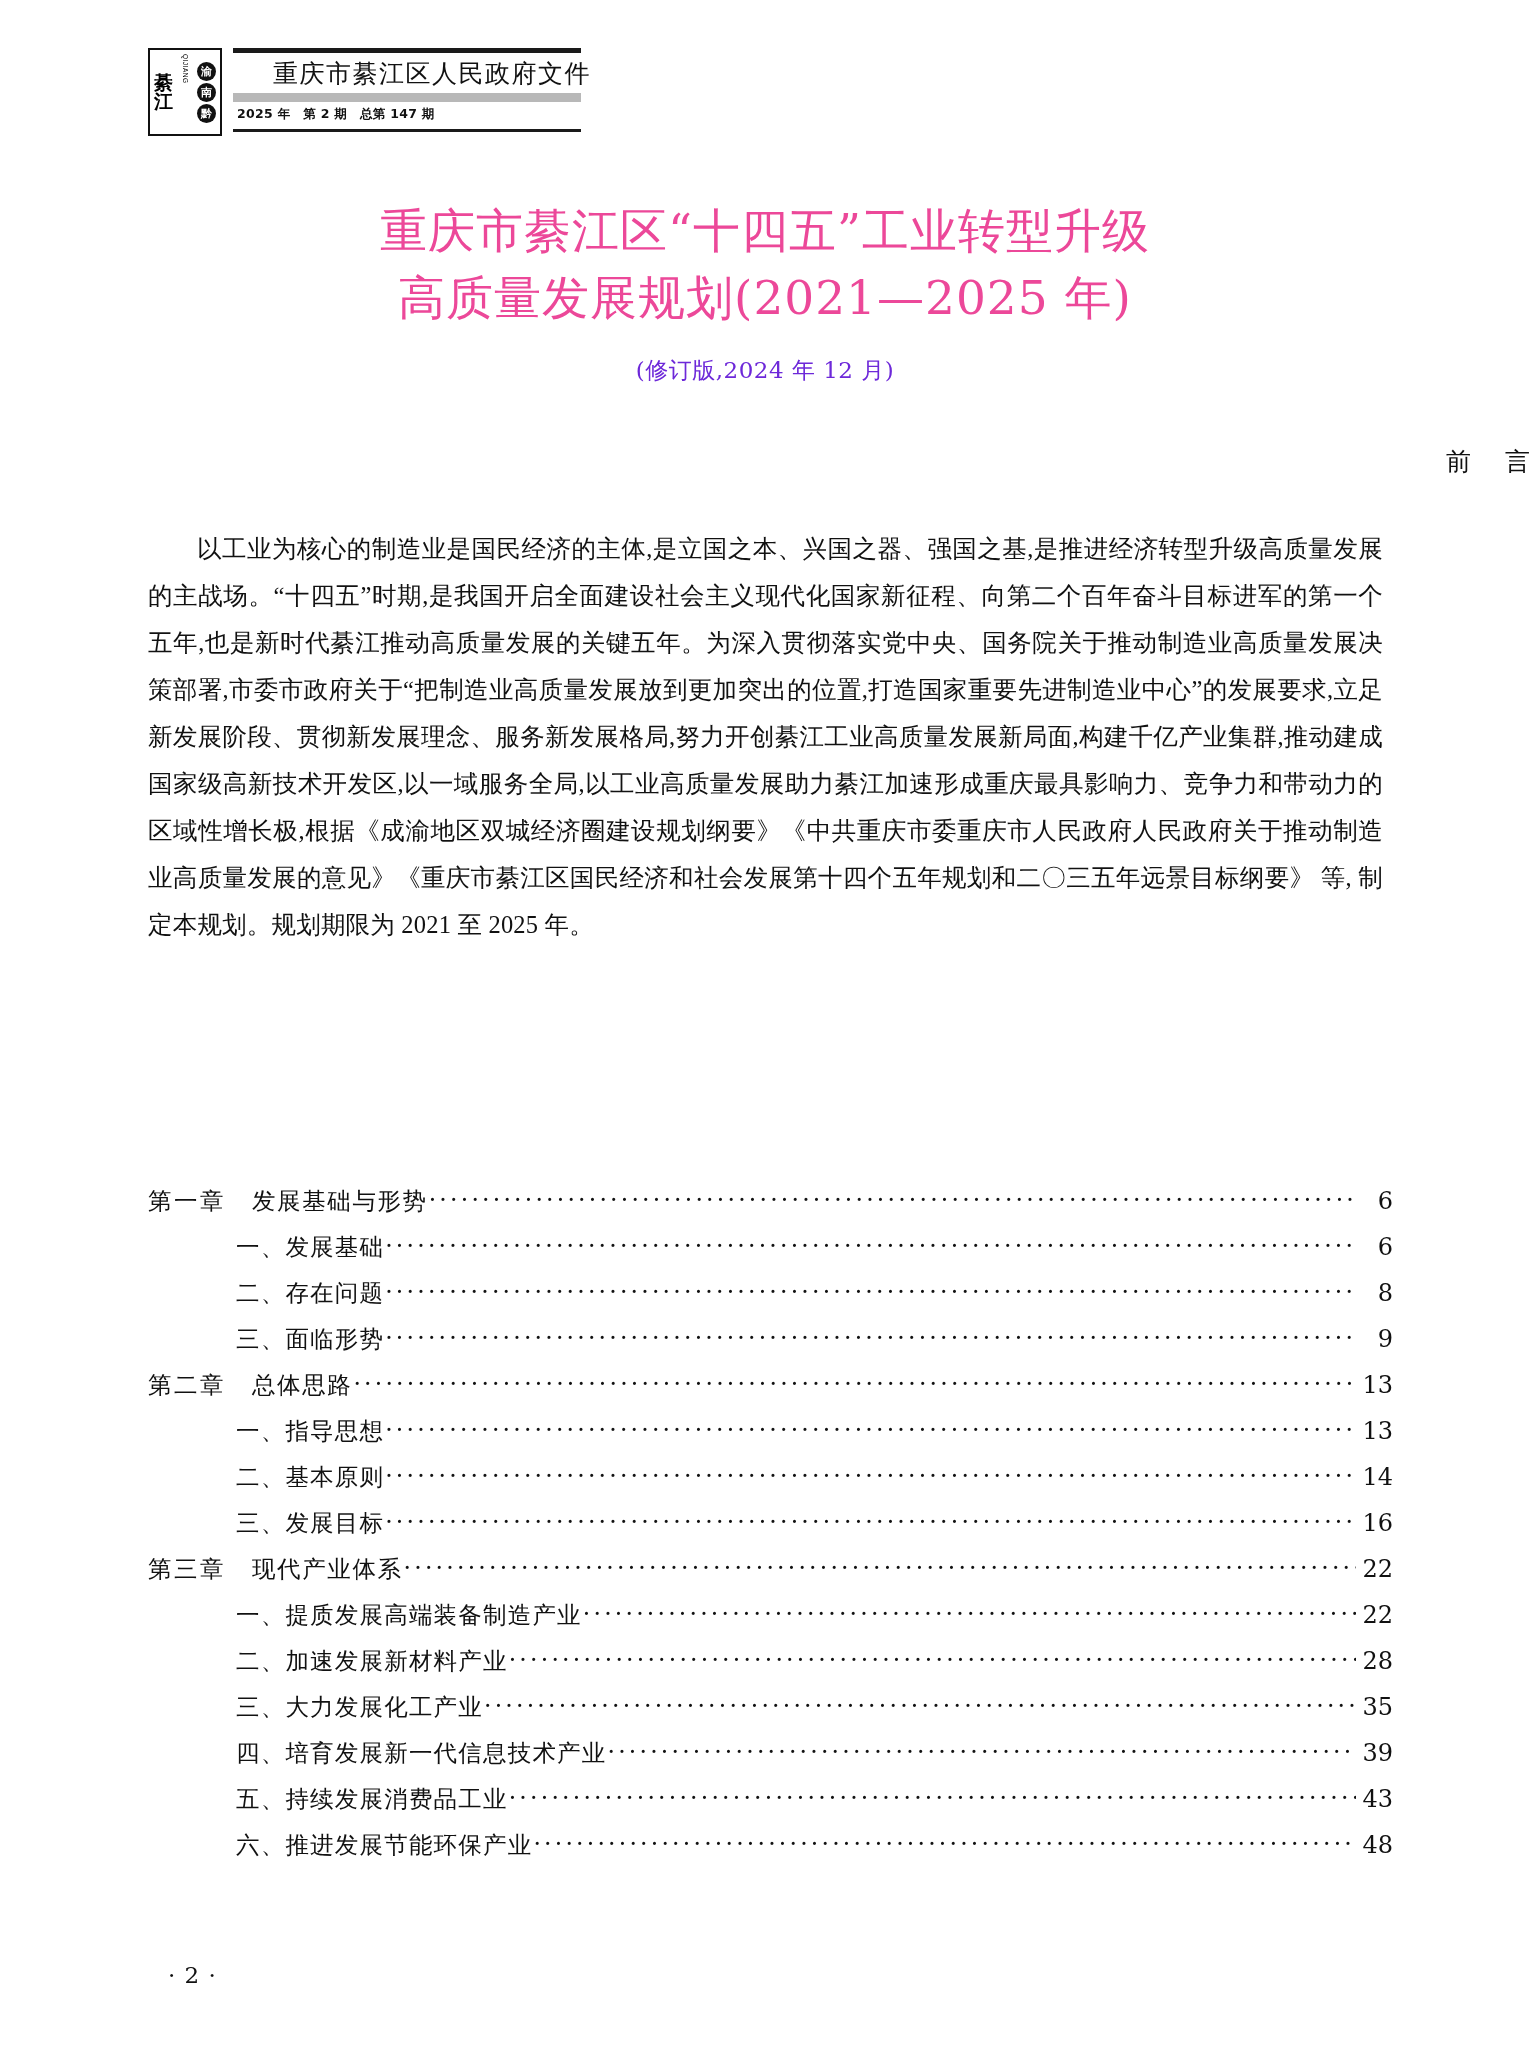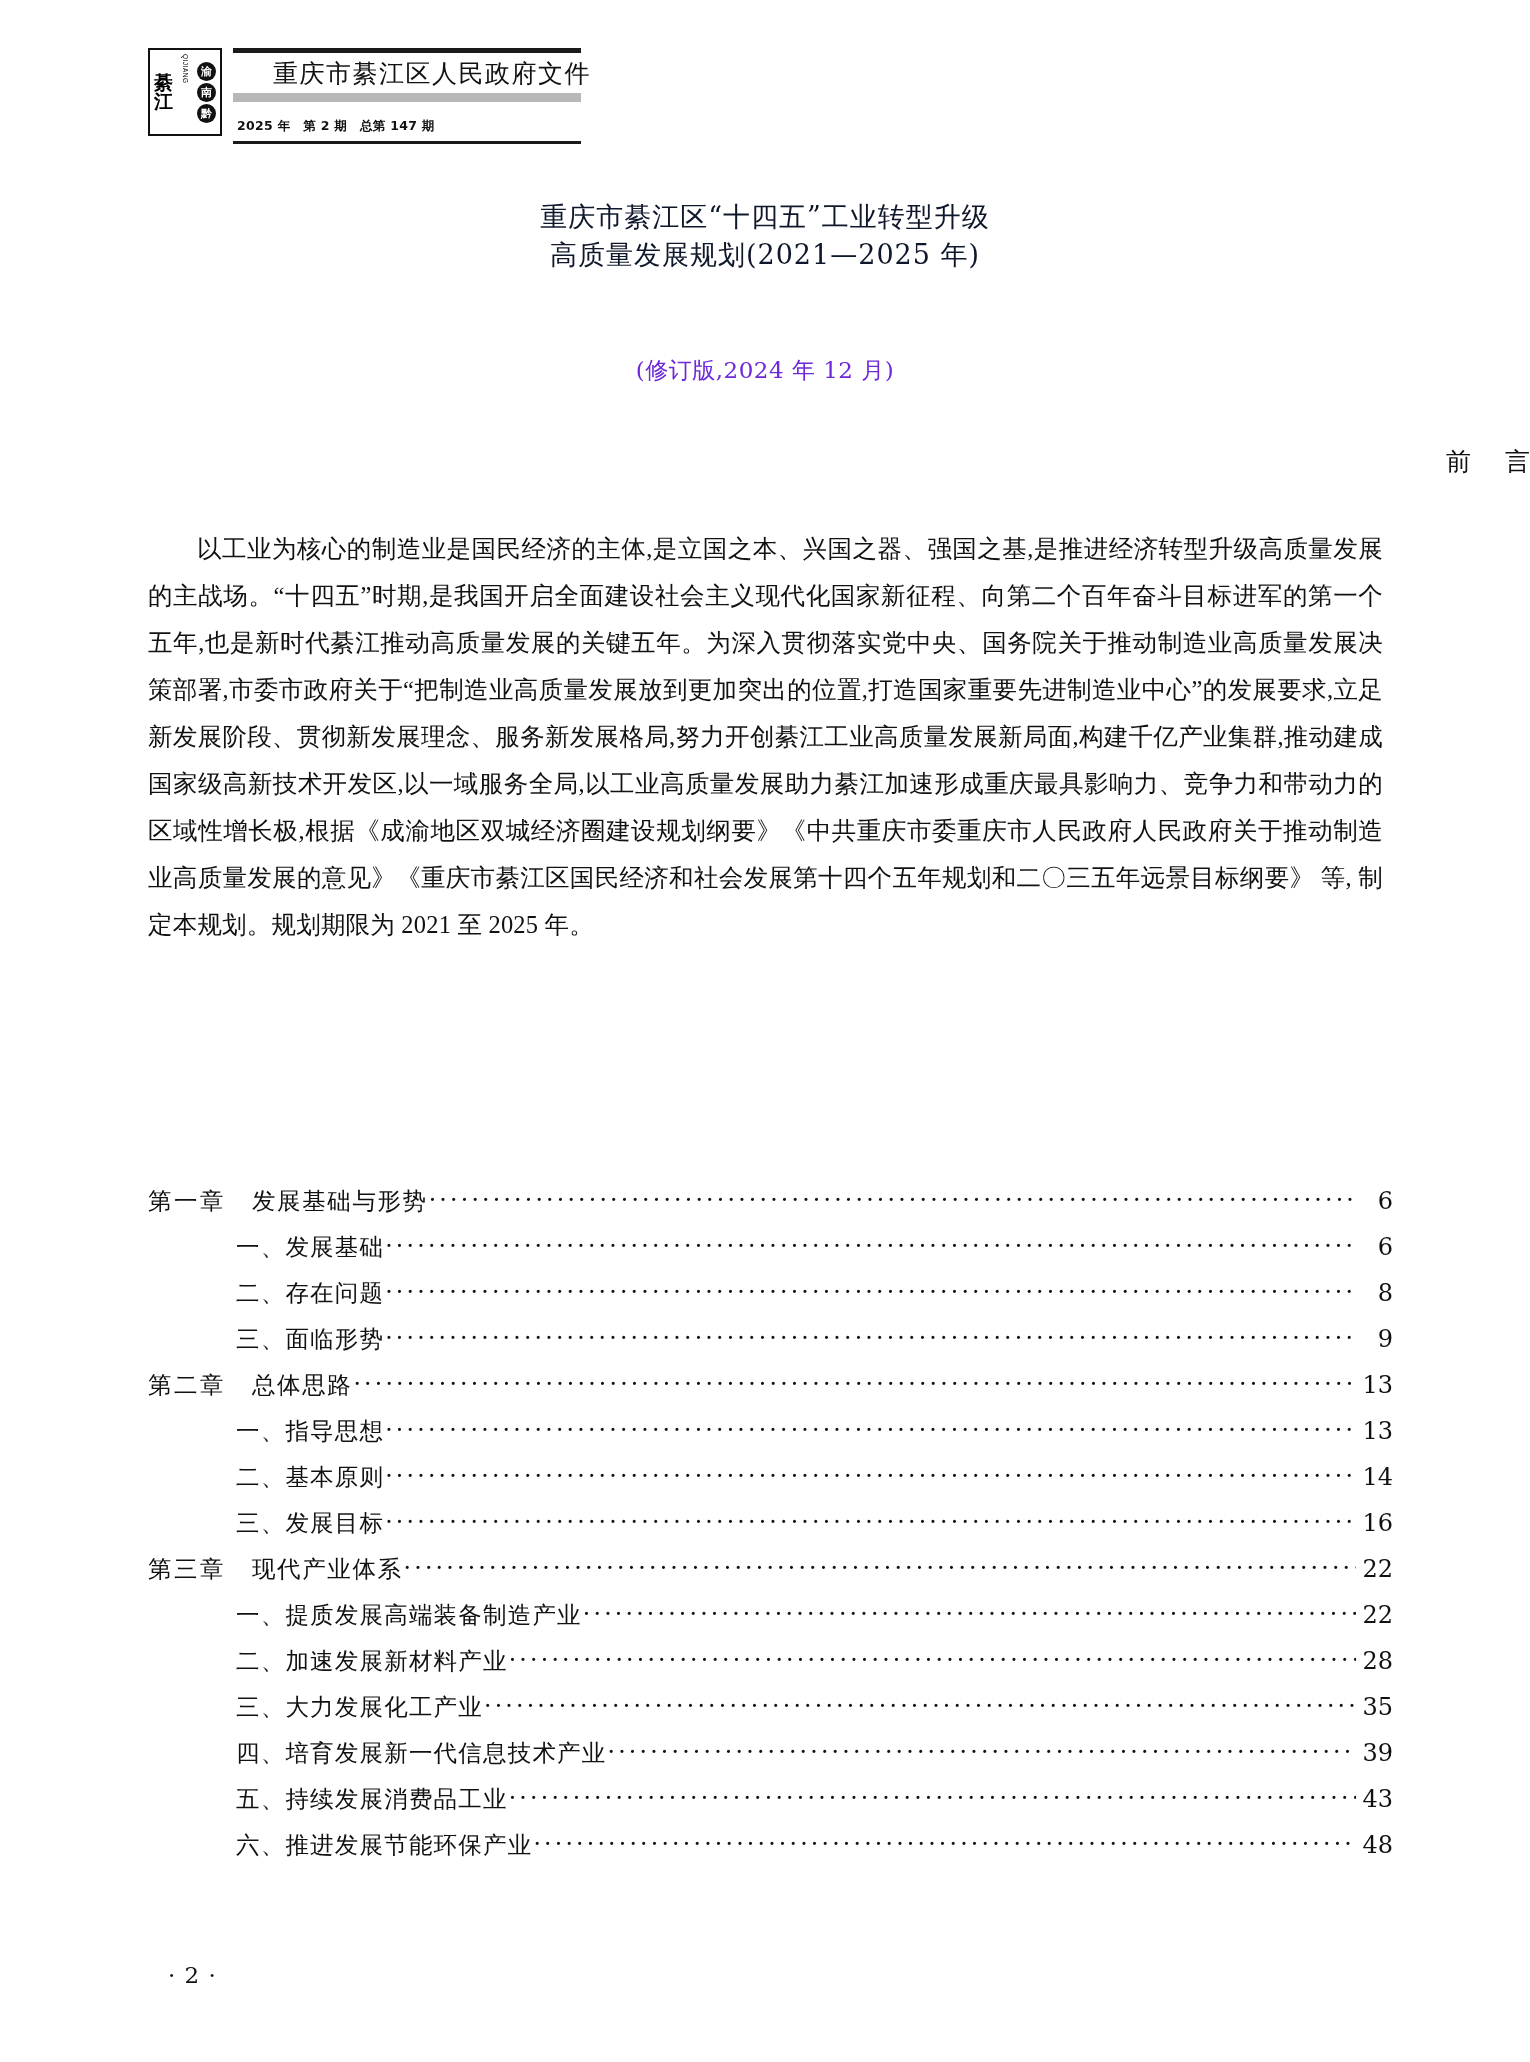--- a/index.html
+++ b/index.html
@@ -109,43 +109,43 @@
   .rule-grey {
     height: 9px;
     background: #b8b8b8;
     width: 100%;
   }
   .masthead-issue {
     font-family: "DejaVu Sans", sans-serif;
     font-size: 12.5px;
     font-weight: bold;
     color: #111;
-    padding: 16px 0 0 4px;
+    padding: 4px 0 0 4px;
     letter-spacing: 0.3px;
     white-space: nowrap;
   }
   .rule-bottom {
     margin-top: 6px;
     height: 2.5px;
     background: #1a1a1a;
     width: 100%;
   }
 
   
   .doc-title {
     position: absolute;
     left: 0;
     right: 0;
     top: 198px;
     text-align: center;
     font-family: "DejaVu Serif", serif;
-    font-size: 27px;
+    font-size: 47px;
     line-height: 1.42;
     letter-spacing: 1px;
-    color: #0f172a;
+    color: #ec4899;
   }
   .doc-title .ln { display: block; white-space: nowrap; }
 
   .doc-subtitle {
     position: absolute;
     left: 0;
     right: 0;
     top: 355px;
     text-align: center;
     font-family: "DejaVu Serif", serif;

